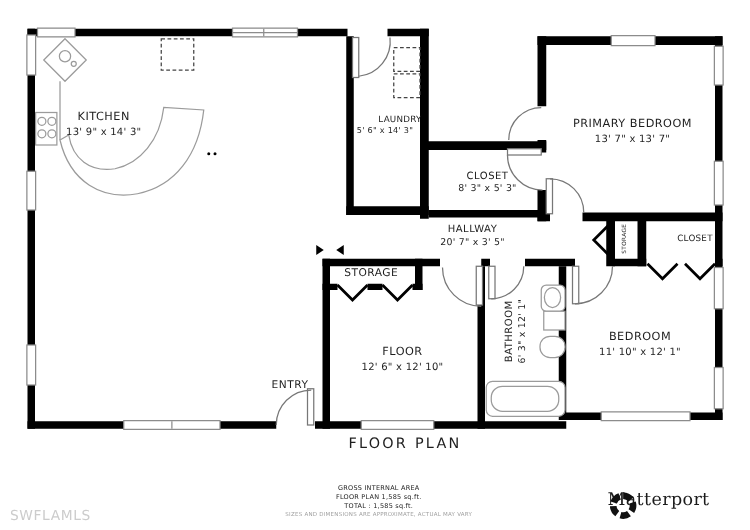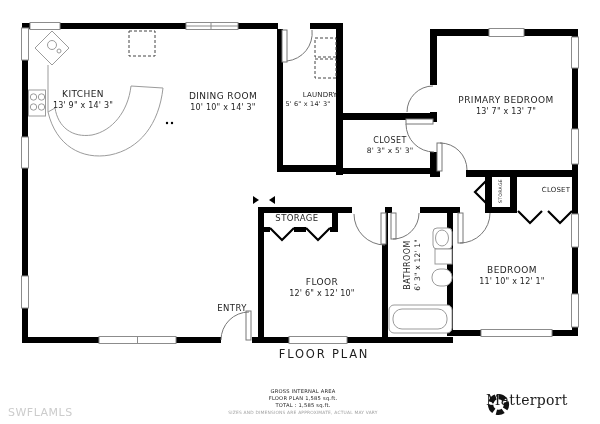--- a/index.html
+++ b/index.html
@@ -153,35 +153,35 @@
     <g fill="#000000">
       <polygon points="253,196 259,200 253,204"></polygon>
       <polygon points="275,196 269,200 275,204"></polygon>
     </g>
   </svg>
 
   <div class="lbl" style="left:83px;top:100px">
     <span class="rname">KITCHEN</span>
     <span class="rdims">13' 9" x 14' 3"</span>
   </div>
-  <div class="lbl" style="left:223px;top:102px">
-    <span class="rname">DINING ROOM</span>
-    <span class="rdims">10' 10" x 14' 3"</span>
-  </div>
   <div class="lbl small" style="left:308px;top:100px">
     <span class="rname">LAUNDRY</span>
     <span class="rdims">5' 6" x 14' 3"</span>
   </div>
   <div class="lbl" style="left:506px;top:106px">
     <span class="rname">PRIMARY BEDROOM</span>
     <span class="rdims">13' 7" x 13' 7"</span>
   </div>
   <div class="lbl mid" style="left:390px;top:146px">
     <span class="rname">CLOSET</span>
     <span class="rdims">8' 3" x 5' 3"</span>
+  </div>
+  <div class="lbl mid" style="left:378px;top:189px">
+    <span class="rname">HALLWAY</span>
+    <span class="rdims">20' 7" x 3' 5"</span>
   </div>
   <div class="lbl" style="left:322px;top:288px">
     <span class="rname">FLOOR</span>
     <span class="rdims">12' 6" x 12' 10"</span>
   </div>
   <div class="lbl mid rot" style="left:413px;top:265px">
     <span class="rname">BATHROOM</span>
     <span class="rdims">6' 3" x 12' 1"</span>
   </div>
   <div class="lbl" style="left:512px;top:276px">

